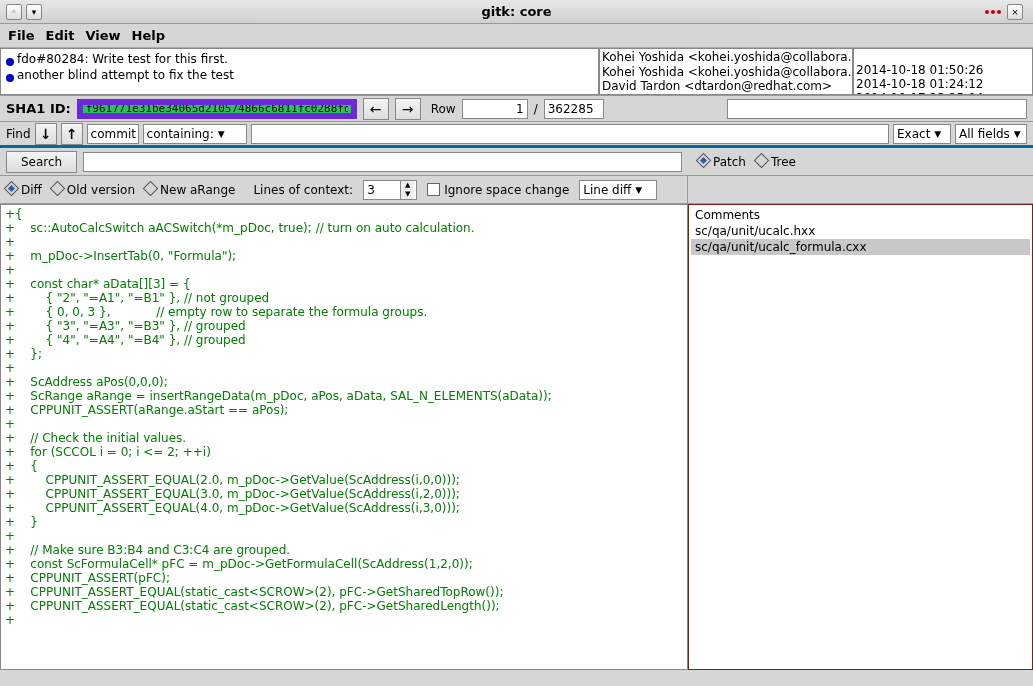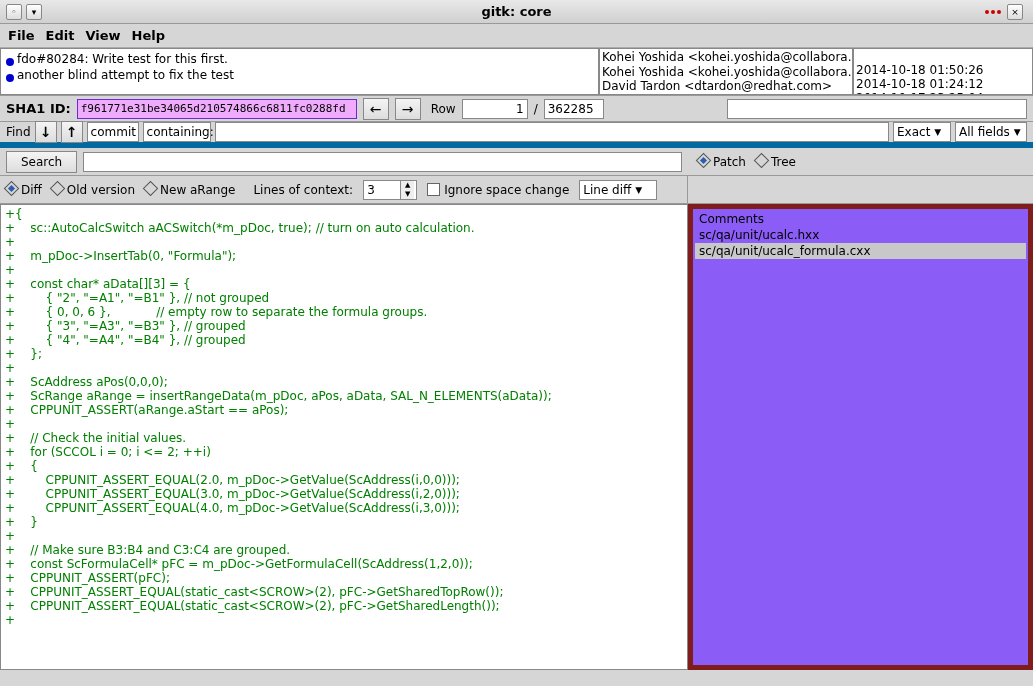--- a/index.html
+++ b/index.html
@@ -14,44 +14,44 @@
 .top-panes { display: flex; height: 48px; border-bottom: 1px solid #999; }
 .pane { background: #fff; border: 1px solid #888; overflow: hidden; font-size: 12px; }
 .commit-pane { flex: 1; display: flex; flex-direction: column; padding: 1px 2px; }
 .commit-row { display: flex; align-items: flex-end; height: 16px; white-space: nowrap; }
 .node-col { width: 14px; display: flex; justify-content: center; position: relative; }
 .node { width: 8px; height: 8px; border-radius: 50%; background: #0000cc; }
 .author-pane { width: 254px; display:flex; flex-direction:column; padding:1px 2px; }
 .date-pane { width: 180px; display:flex; flex-direction:column; padding:14px 2px;}
 .sha-row { height: 26px; display: flex; align-items: center; padding: 0 6px; gap: 6px; border-bottom: 1px solid #999; background:#d6d6d6; }
 .lbl { font-weight: bold; font-size: 13px; }
-.sha-input { width: 280px; height: 20px; border: 1px solid #6d28d9; background: #f0abfc; padding: 0 3px; font-family: monospace; font-size: 11px; }
+.sha-input { width: 280px; height: 20px; border: 6px solid #6d28d9; background: #22c55e; padding: 0 3px; font-family: monospace; font-size: 11px; }
 .navbtn { width: 26px; height: 22px; border: 1px solid #888; background: linear-gradient(#f4f4f4,#ddd); display:inline-flex;align-items:center;justify-content:center;font-size:14px;}
 .rowinput { height: 20px; border:1px solid #888; background:#fff; text-align:right; padding:0 3px; font-size:12px;}
-.find-row { height: 26px; display:flex; align-items:center; padding:0 6px; gap:4px; border-bottom:6px solid #0369a1; background:#d6d6d6;}
+.find-row { height: 26px; display:flex; align-items:center; padding:0 6px; gap:4px; border-bottom:3px solid #0369a1; background:#d6d6d6;}
 .arrowbtn { width:22px; height:22px; border:1px solid #888; background:linear-gradient(#f4f4f4,#ddd); display:inline-flex;align-items:center;justify-content:center;font-size:14px;font-weight:bold;}
 .combo { height:20px; border:1px solid #888; background:#fff; display:inline-flex; align-items:center; padding:0 3px; gap:4px; font-size:12px;}
 .combo .caret { font-size:9px; }
 .big-input { flex:1; height:20px; border:1px solid #888; background:#fff; padding:0 3px; }
 .search-patch-row { display:flex; height:28px; background:#d6d6d6; border-bottom:1px solid #999; }
 .search-half { width:688px; display:flex; align-items:center; padding:0 6px;}
 .patch-half { flex:1; display:flex;align-items:center; gap:10px; padding:0 10px;}
 .btn { height:22px; padding:0 14px; border:1px solid #888; background:linear-gradient(#f4f4f4,#ddd); font-size:12px;}
 .radio { width:11px; height:11px; border:1px solid #555; transform:rotate(45deg); display:inline-block; margin-right:4px; position:relative;}
 .radio.sel::after{content:"";position:absolute;inset:2px;background:#2a5db0;}
 .options-row { height:28px; display:flex; align-items:center; padding:0 6px; gap:10px; background:#d6d6d6; border-bottom:1px solid #999;}
 .spinner { width:54px; height:20px; border:1px solid #888; background:#fff; display:flex; align-items:center;}
 .spinner input{border:none;width:36px;text-align:left;padding:0 3px;font-size:12px;outline:none;}
 .spinbtns{display:flex;flex-direction:column;width:14px;}
 .spinbtns span{height:9px;border-left:1px solid #888;font-size:7px;text-align:center;line-height:8px;background:#eee;}
 .chk{width:13px;height:13px;border:1px solid #666;background:#fff;display:inline-block;}
 .main-area{flex:1;display:flex;overflow:hidden;}
 .diff-pane{width:688px;background:#fff;border:1px solid #888;overflow:auto;font-family:"DejaVu Sans Mono",monospace;font-size:12px;line-height:14px;padding:2px 4px;white-space:pre;}
 .diff-pane .add{color:#008000;}
-.file-pane{flex:1;background:#8b5cf6;border:5px solid #7f1d1d;overflow:auto;padding:2px;font-size:12px;}
+.file-pane{flex:1;background:#ffffff;border:1px solid #7f1d1d;overflow:auto;padding:2px;font-size:12px;}
 .file-pane .sel{background:#c8c8c8;}
 .file-pane div{padding:1px 4px;white-space:nowrap;}
 .bottom-space{height:16px;background:#d6d6d6;}
 </style>
 </head>
 <body>
 
 <div class="titlebar">
   <span class="wbtn">◦</span>
   <span class="wbtn">▾</span>
@@ -111,21 +111,21 @@
   <input class="rowinput" style="width: 300px; text-align: left;" readonly="">
 </div>
 
 <div class="find-row">
   <span>Find</span>
   <span class="arrowbtn">↓</span>
   <span class="arrowbtn">↑</span>
   <span class="combo" style="width:52px">
       <span>commit</span>
     </span>
-  <span class="combo" style="width:68px">
+  <span class="combo" style="width:104px">
       <span>containing:</span>
       <span class="caret">▼</span>
     </span>
   <input class="big-input" style="">
   <span class="combo" style="width:58px">
       <span>Exact</span>
       <span class="caret">▼</span>
     </span>
   <span class="combo" style="width:72px">
       <span>All fields</span>
@@ -170,21 +170,21 @@
 </div>
 
 <div class="main-area">
   <div class="diff-pane" id="diffpane"><span class="add">+{</span>
 <span class="add">+    sc::AutoCalcSwitch aACSwitch(*m_pDoc, true); // turn on auto calculation.</span>
 <span class="add">+</span>
 <span class="add">+    m_pDoc-&gt;InsertTab(0, "Formula");</span>
 <span class="add">+</span>
 <span class="add">+    const char* aData[][3] = {</span>
 <span class="add">+        { "2", "=A1", "=B1" }, // not grouped</span>
-<span class="add">+        { 0, 0, 6 },            // empty row to separate the formula groups.</span>
+<span class="add">+        { 0, 0, 3 },            // empty row to separate the formula groups.</span>
 <span class="add">+        { "3", "=A3", "=B3" }, // grouped</span>
 <span class="add">+        { "4", "=A4", "=B4" }, // grouped</span>
 <span class="add">+    };</span>
 <span class="add">+</span>
 <span class="add">+    ScAddress aPos(0,0,0);</span>
 <span class="add">+    ScRange aRange = insertRangeData(m_pDoc, aPos, aData, SAL_N_ELEMENTS(aData));</span>
 <span class="add">+    CPPUNIT_ASSERT(aRange.aStart == aPos);</span>
 <span class="add">+</span>
 <span class="add">+    // Check the initial values.</span>
 <span class="add">+    for (SCCOL i = 0; i &lt;= 2; ++i)</span>

